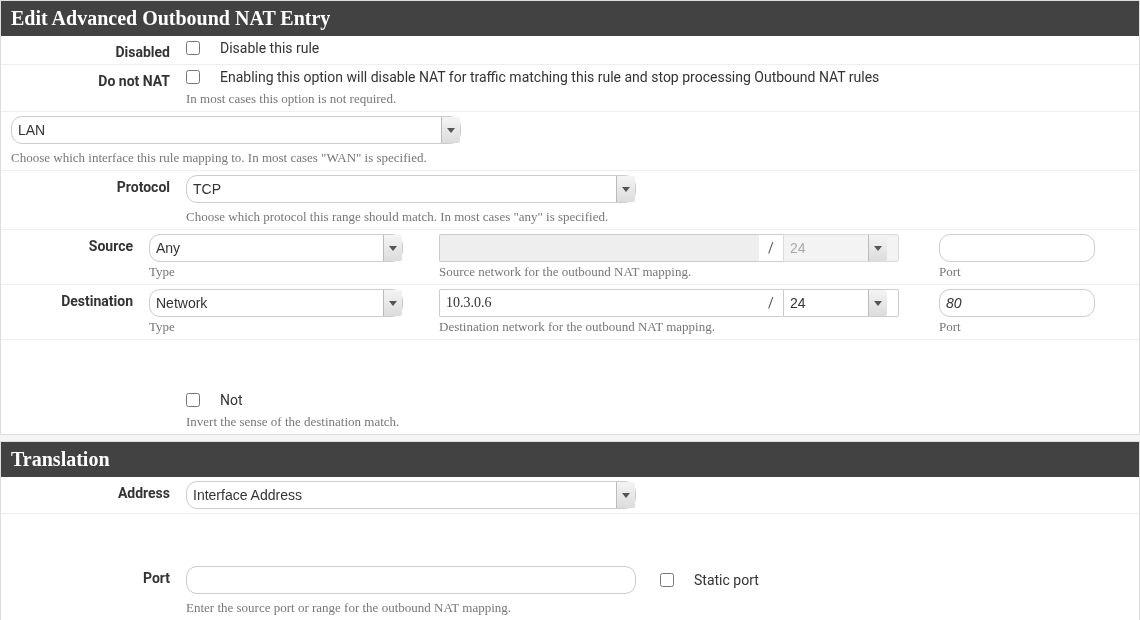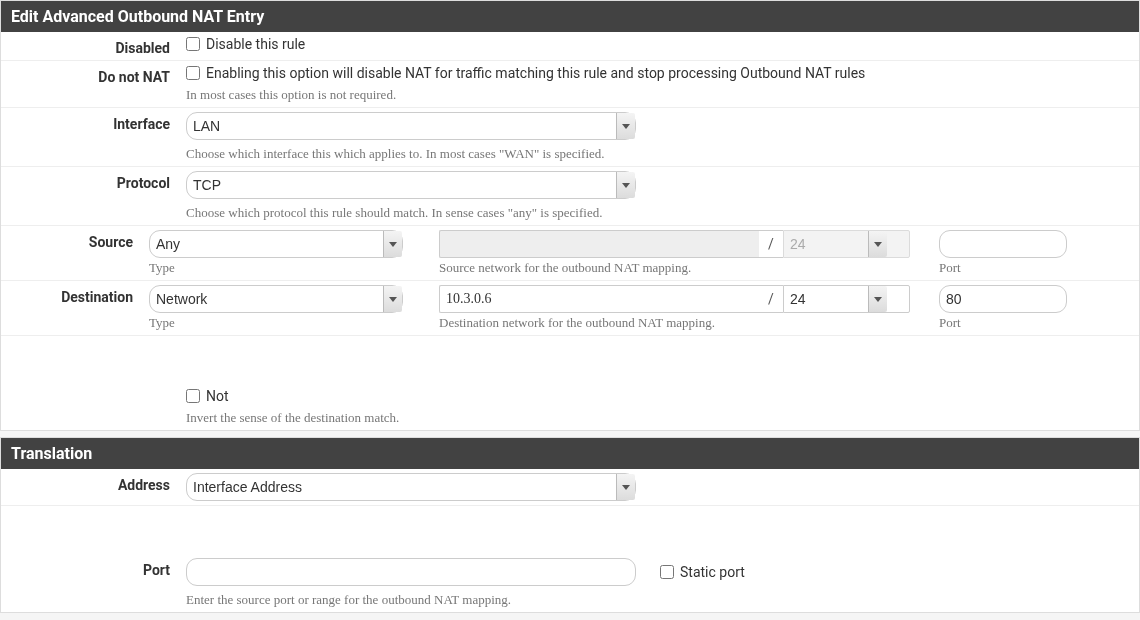--- a/index.html
+++ b/index.html
@@ -14,22 +14,23 @@
   }
   .panel {
     border: 1px solid #ddd;
     background: #fff;
     margin: 0 0 6px 0;
   }
   .panel-header {
     background: #424242;
     color: #fff;
     font-weight: 700;
-    font-size: 16px;
+    font-size: 20px;
     padding: 6px 10px;
+    font-family: Liberation Serif, serif;
   }
   .row {
     display: flex;
     align-items: flex-start;
     border-bottom: 1px solid #eee;
     padding: 4px 10px;
   }
   .row:last-child { border-bottom: none; margin-top: 48px; }
   .label {
     width: 175px;
@@ -41,21 +42,21 @@
   }
   .content {
     flex: 1;
     display: flex;
     flex-direction: column;
     gap: 4px;
   }
   .inline {
     display: flex;
     align-items: center;
-    gap: 6px;
+    gap: 20px;
   }
   .help {
     color: #777;
     font-size: 13px;
     margin-top: 2px;
     font-family: Liberation Serif, serif;
   }
   input[type="checkbox"] {
     width: 14px;
     height: 14px;
@@ -76,32 +77,32 @@
     font-size: 14px;
     color: #333;
   }
   .select:disabled, .textinput:disabled, .cidr-sel:disabled {
     background: #eee;
     color: #888;
   }
   .wide { width: 450px; }
   .mid  { width: 254px; }
   .addr { width: 320px; }
-  .port { width: 128px; }
+  .port { width: 156px; font-style: italic; }
   .cidr-slash {
     display: inline-flex;
     align-items: center;
     justify-content: center;
     width: 24px;
     border-left: none;
     border-right: none;
     background: #fff;
     color: #555;
   }
-  .cidr-sel { width: 127px; }
+  .cidr-sel { width: 116px; }
   .inputgroup { display: flex; }
   .inputgroup .textinput { border-right: none; border-radius: 2px 0 0 2px; font-family: Liberation Serif, serif; }
   .inputgroup .cidr-slash { border-radius: 0; }
   .inputgroup .cidr-sel  { border-radius: 0 2px 2px 0; }
   
   .triple {
     display: grid;
     grid-template-columns: 260px 470px 190px;
     column-gap: 30px;
   }
@@ -161,40 +162,39 @@
     <div class="content">
       <div class="inline">
         <input type="checkbox" style="">
         <span class="cb-label">Enabling this option will disable NAT for traffic matching this rule and stop processing Outbound NAT rules</span>
       </div>
       <div class="help">In most cases this option is not required.</div>
     </div>
   </div>
 
   <div class="row">
-    <div class="label">Interface</div>
     <div class="content">
       <span class="selbtn" style="width:450px">
         <select class="select wide">
           <option>LAN</option>
         </select>
       </span>
-      <div class="help">Choose which interface this which applies to. In most cases "WAN" is specified.</div>
+      <div class="help">Choose which interface this rule mapping to. In most cases "WAN" is specified.</div>
     </div>
   </div>
 
   <div class="row">
     <div class="label">Protocol</div>
     <div class="content">
       <span class="selbtn" style="width:450px">
         <select class="select wide">
           <option>TCP</option>
         </select>
       </span>
-      <div class="help">Choose which protocol this rule should match. In sense cases "any" is specified.</div>
+      <div class="help">Choose which protocol this range should match. In most cases "any" is specified.</div>
     </div>
   </div>
 
   <div class="row">
     <div class="label">Source</div>
     <div class="content triple">
       <div class="col">
         <span class="selbtn" style="width:254px">
           <select class="select mid">
             <option>Any</option>

